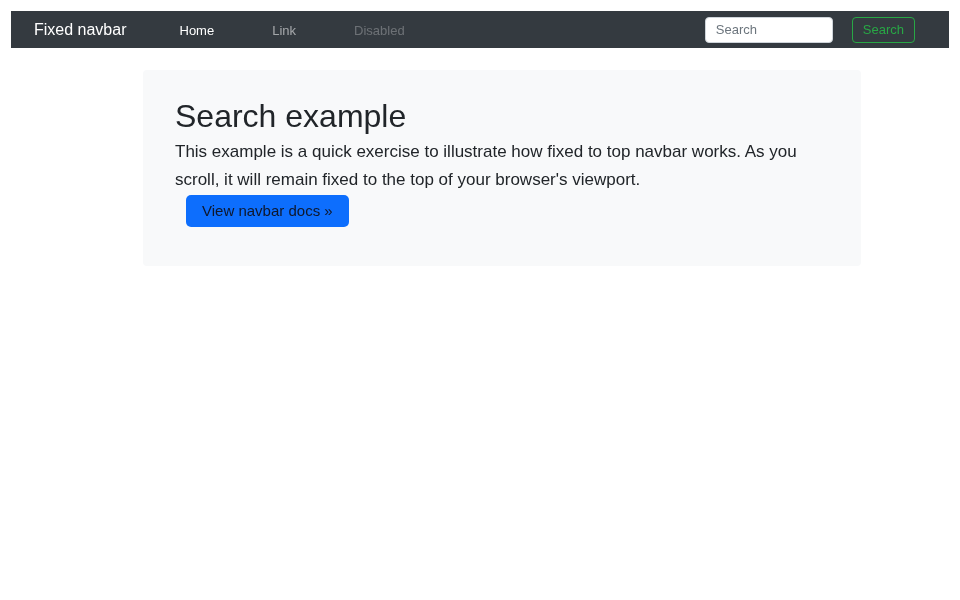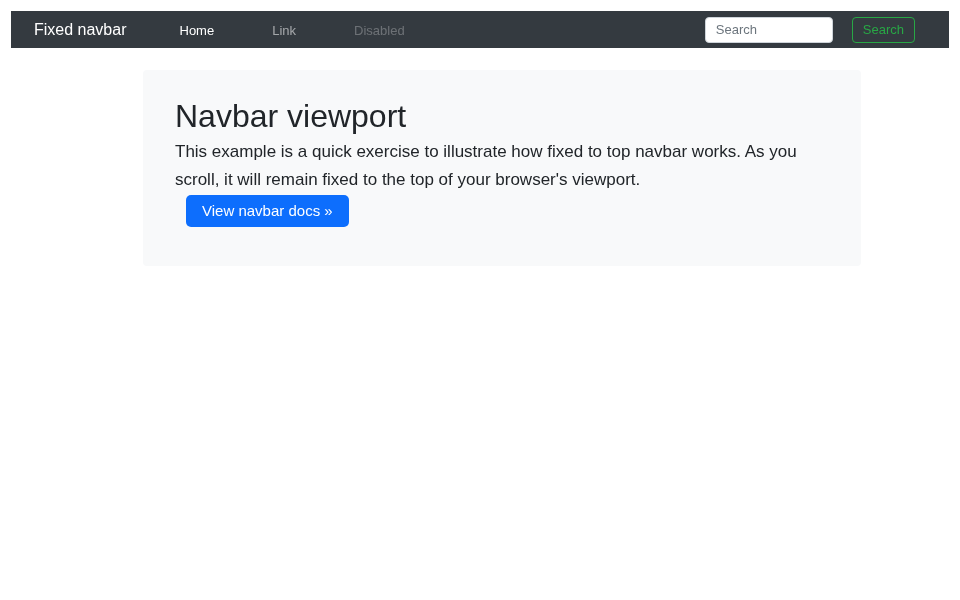--- a/index.html
+++ b/index.html
@@ -95,21 +95,21 @@
   .hero-text {
     font-size: 17px;
     line-height: 1.64;
     color: #212529;
     margin: 0;
   }
   .cta-btn {
     display: inline-block;
     margin-top: 1px;
     background: #0d6efd;
-    color: #ffffff;
+    color: #0f172a;
     border: none;
     border-radius: 5px;
     font-size: 15px;
     line-height: 18px;
     padding: 7px 16px;
     font-family: inherit;
     cursor: pointer;
     text-decoration: none;
   }
 </style>
@@ -132,17 +132,17 @@
   </ul>
 
   <form class="search-form">
     <input class="search-input" type="text" placeholder="Search" style="">
     <button class="search-btn" type="submit">Search</button>
   </form>
 </nav>
 
 <main class="main-container">
   <div class="hero-panel">
-    <h1 class="hero-title">Navbar viewport</h1>
+    <h1 class="hero-title">Search example</h1>
     <p class="hero-text">This example is a quick exercise to illustrate how fixed to top navbar works. As you scroll, it will remain fixed to the top of your browser's viewport.</p>
     <a class="cta-btn">View navbar docs »</a>
   </div>
 </main>
 
 </body></html>

